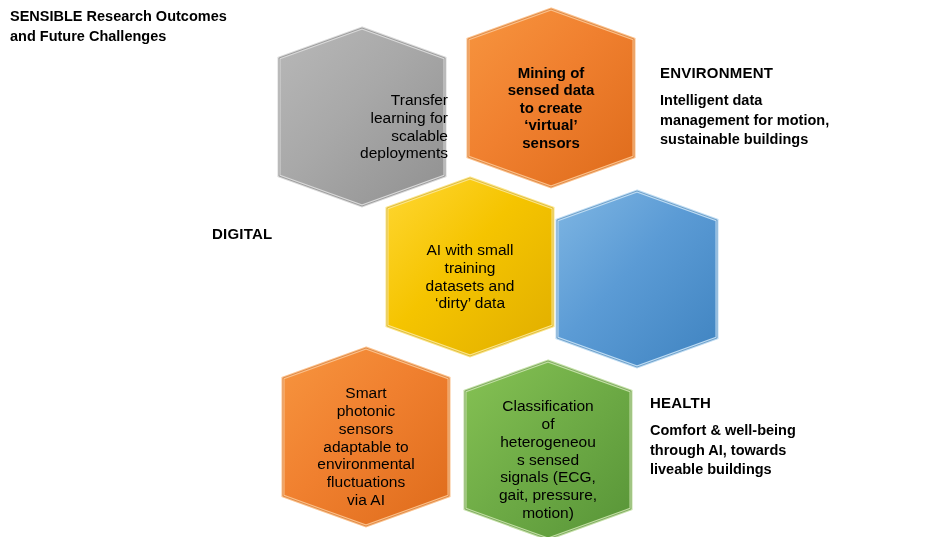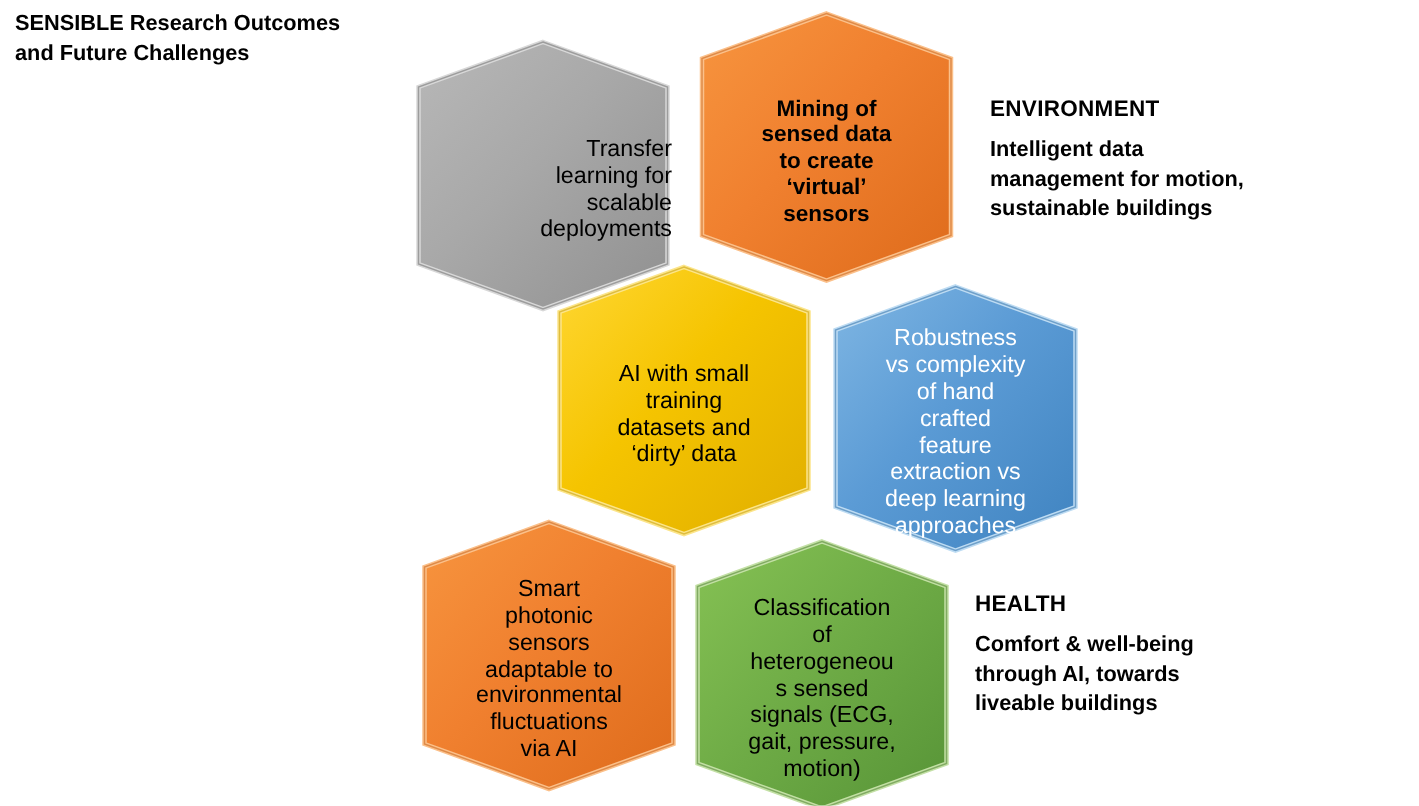--- a/index.html
+++ b/index.html
@@ -127,21 +127,21 @@
       <polygon points="86,3 169,33 169,151 86,181 3,151 3,33" fill="url(#gOr1)" stroke="#FBC08A" stroke-width="3"></polygon>
       <polygon points="86,3 169,33 169,151 86,181 3,151 3,33" fill="none" stroke="#C85E12" stroke-width="1" opacity="0.55"></polygon>
     </svg>
     <div class="hex-label" style="white-space:pre-line;">Mining of
 sensed data
 to create
 ‘virtual’
 sensors</div>
   </div>
 
-  <div class="hex hex-yellow" style="left:370px; top:175px; width:172px; height:184px;align-items:center;">
+  <div class="hex hex-yellow" style="left:384px; top:175px; width:172px; height:184px;align-items:center;">
     <svg class="shape" viewBox="0 0 172 184" preserveAspectRatio="none">
       <defs>
         <linearGradient id="gYel" x1="0" y1="0" x2="1" y2="1">
           <stop offset="0%" stop-color="#FFD733"></stop>
           <stop offset="45%" stop-color="#F5C400"></stop>
           <stop offset="100%" stop-color="#E0AE00"></stop>
         </linearGradient>
       </defs>
       <polygon points="86,3 169,33 169,151 86,181 3,151 3,33" fill="url(#gYel)" stroke="#FCE58A" stroke-width="3"></polygon>
       <polygon points="86,3 169,33 169,151 86,181 3,151 3,33" fill="none" stroke="#C79C00" stroke-width="1" opacity="0.55"></polygon>
@@ -157,28 +157,20 @@
       <defs>
         <linearGradient id="gBlu" x1="0" y1="0" x2="1" y2="1">
           <stop offset="0%" stop-color="#7FB6E3"></stop>
           <stop offset="45%" stop-color="#5B9BD5"></stop>
           <stop offset="100%" stop-color="#3F83C0"></stop>
         </linearGradient>
       </defs>
       <polygon points="83,3 163,32 163,150 83,179 3,150 3,32" fill="url(#gBlu)" stroke="#BEDCF3" stroke-width="3"></polygon>
       <polygon points="83,3 163,32 163,150 83,179 3,150 3,32" fill="none" stroke="#2E6FA8" stroke-width="1" opacity="0.55"></polygon>
     </svg>
-    <div class="hex-label" style="white-space:pre-line; width:128%;">Robustness
-vs complexity
-of hand
-crafted
-feature
-extraction vs
-deep learning
-approaches</div>
   </div>
 
   <div class="hex hex-orange-bot" style="left:280px; top:345px; width:172px; height:184px;">
     <svg class="shape" viewBox="0 0 172 184" preserveAspectRatio="none">
       <defs>
         <linearGradient id="gOr2" x1="0" y1="0" x2="1" y2="1">
           <stop offset="0%" stop-color="#F7953F"></stop>
           <stop offset="45%" stop-color="#F0802F"></stop>
           <stop offset="100%" stop-color="#DE6B1B"></stop>
         </linearGradient>
@@ -217,20 +209,21 @@
   </div>
 
   <div class="caption" id="caption-environment">
     <div class="cap-head">ENVIRONMENT</div>
     <div class="cap-body">Intelligent data
 management for motion,
 sustainable buildings</div>
   </div>
 
   <div class="caption" id="caption-digital">
+    <div class="cap-head">DIGITAL</div>
   </div>
 
   <div class="caption" id="caption-health">
     <div class="cap-head">HEALTH</div>
     <div class="cap-body">Comfort &amp; well-being
 through AI, towards
 liveable buildings</div>
   </div>
 
 </div>

